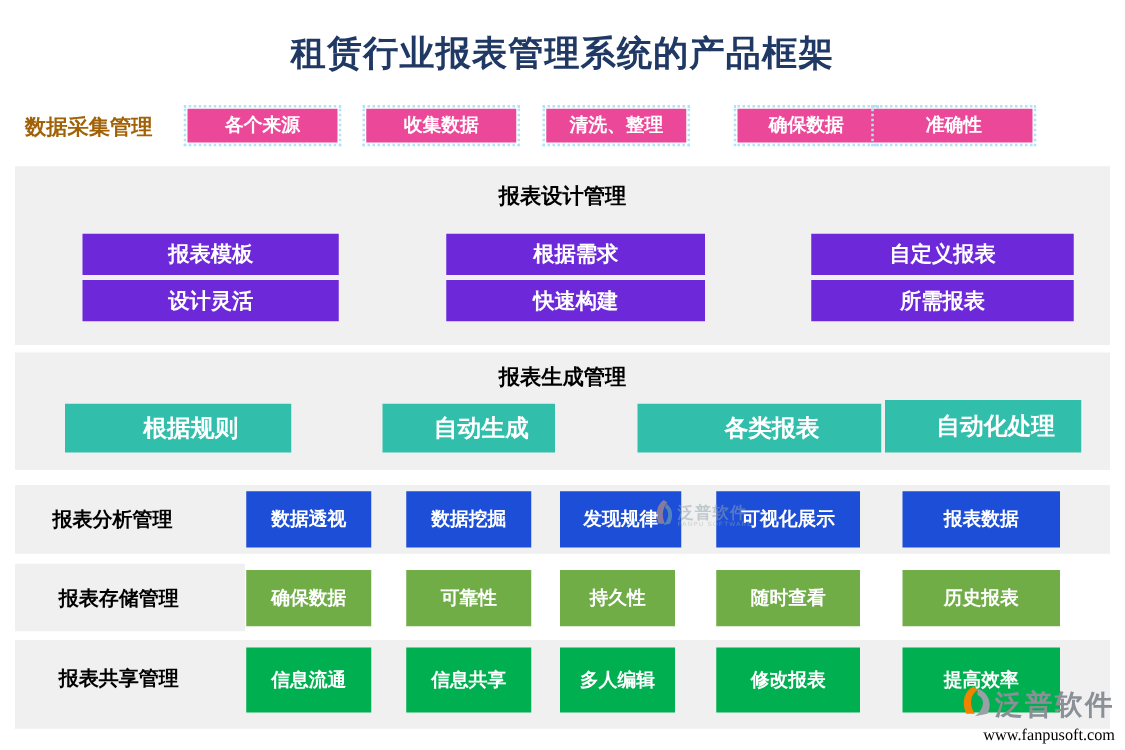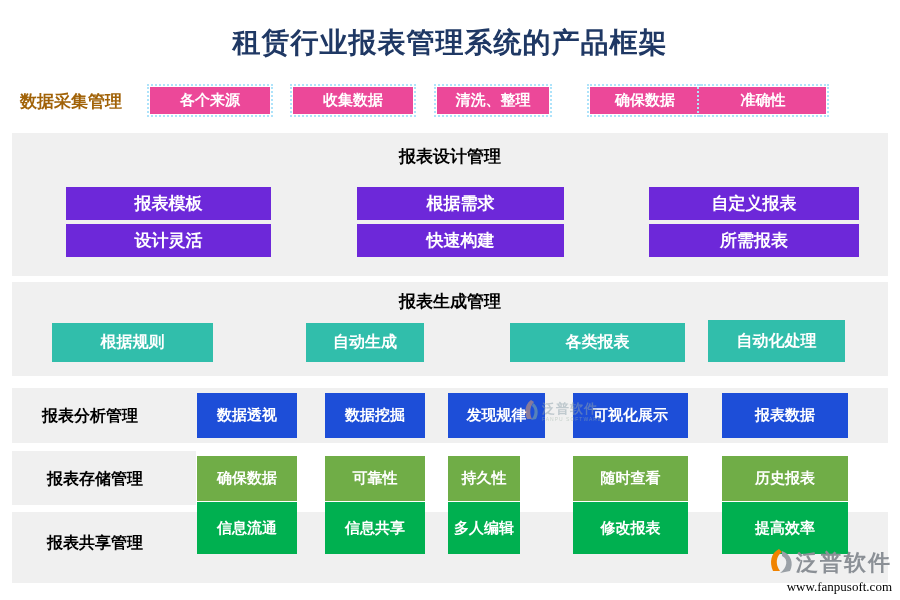--- a/index.html
+++ b/index.html
@@ -29,31 +29,31 @@
   .panel-storage-label{position:absolute;left:12px;top:451px;width:184px;height:54px;background:#F0F0F0;}
   .panel-share{top:512px;height:71px;}
   .section-title{position:absolute;left:0;width:100%;text-align:center;font-size:17px;font-weight:bold;color:#000;}
   .st-design{top:145px;}
   .st-generate{top:290px;}
   
   .bl{background:#6d28d9;height:33px;font-size:17px;margin-left:12px;}
   .blr1{top:187px}.blr2{top:224px}
   .blc1{left:54px;width:205px}.blc2{left:345px;width:207px}.blc3{left:637px;width:210px}
   
-  .tl{background:#31BEAB;top:323px;height:39px;font-size:16px;}
+  .tl{background:#31BEAB;top:323px;height:39px;font-size:19px;padding-left:20px;}
   .tl1{left:52px;width:161px}.tl2{left:306px;width:118px}.tl3{left:510px;width:175px}
   .tl4{left:708px;width:137px;top:320px;height:42px}
   
   .lg{background:#1d4ed8;top:393px;height:45px;font-size:15px;}
   
   .mg{background:#70AD47;top:456px;height:45px;font-size:15px;}
   
-  .dg{background:#00B050;top:502px;height:52px;font-size:15px;}
+  .dg{background:#00B050;top:518px;height:52px;font-size:15px;}
   .p1{left:197px;width:100px}.p2{left:325px;width:100px}.p3{left:448px;width:97px}
-  .p3n{left:448px;width:72px}.p4{left:573px;width:115px}.p5{left:722px;width:126px}
+  .p3n{left:448px;width:92px}.p4{left:573px;width:115px}.p5{left:722px;width:126px}
   .row-label{position:absolute;font-size:16px;font-weight:bold;color:#000000;white-space:nowrap;}
   .lbl-analysis{left:42px;top:406px;}
   .lbl-storage{left:47px;top:469px;}
   .lbl-share{left:47px;top:533px;}
   
   .watermark{
     position:absolute;left:524px;top:399px;display:flex;align-items:center;gap:3px;
     opacity:0.5;pointer-events:none;
   }
   .wm-txt{display:flex;flex-direction:column;line-height:1;}

